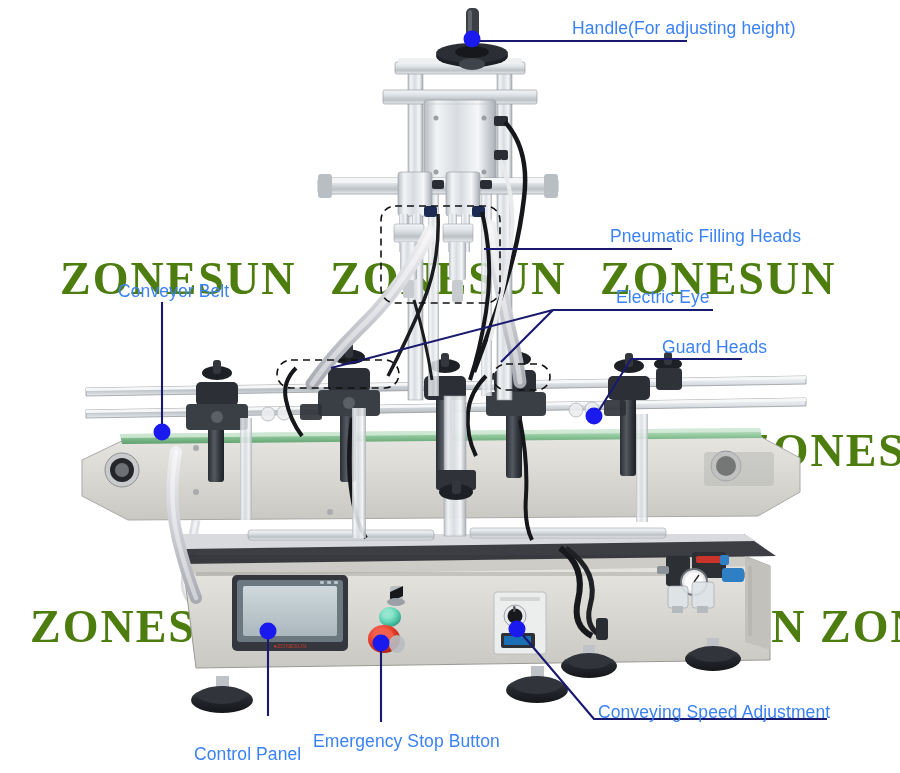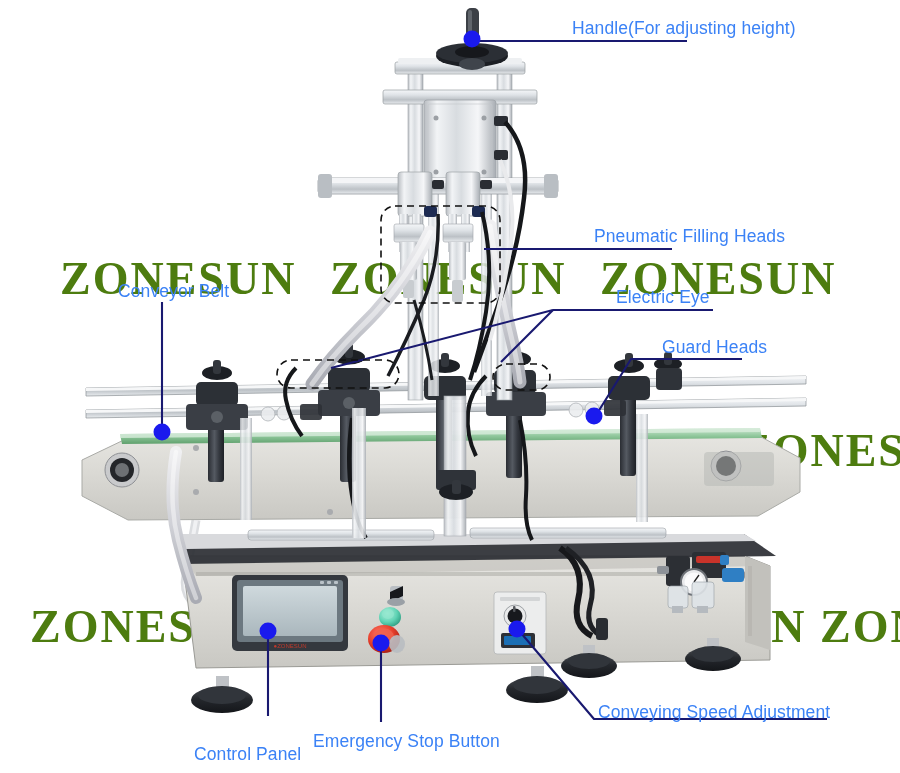--- a/index.html
+++ b/index.html
@@ -362,21 +362,21 @@
         <circle cx="162" cy="432" r="8.5" fill="#1a1aee"></circle>
         <circle cx="594" cy="416" r="8.5" fill="#1a1aee"></circle>
         <circle cx="268" cy="631" r="8.5" fill="#1a1aee"></circle>
         <circle cx="381" cy="643" r="8.5" fill="#1a1aee"></circle>
         <circle cx="517" cy="629" r="8.5" fill="#1a1aee"></circle>
       </g>
   </svg>
 
   <div id="callout-layer">
       <div class="callout" style="left: 572px; top: 18px;">Handle(For adjusting height)</div>
-      <div class="callout" style="left: 594px; top: 226px; text-align: right;">Pneumatic Filling Heads</div>
+      <div class="callout" style="left: 610px; top: 226px; text-align: right;">Pneumatic Filling Heads</div>
       <div class="callout" style="left: 118px; top: 281px;">Conveyor Belt</div>
       <div class="callout" style="left: 616px; top: 287px;">Electric Eye</div>
       <div class="callout" style="left: 662px; top: 337px;">Guard Heads</div>
       <div class="callout" style="left: 194px; top: 720px; margin-top: 24px;">Control Panel</div>
       <div class="callout" style="left: 313px; top: 731px;">Emergency Stop Button</div>
       <div class="callout" style="left: 598px; top: 702px;">Conveying Speed Adjustment</div>
     </div>
 
 </div>
 

